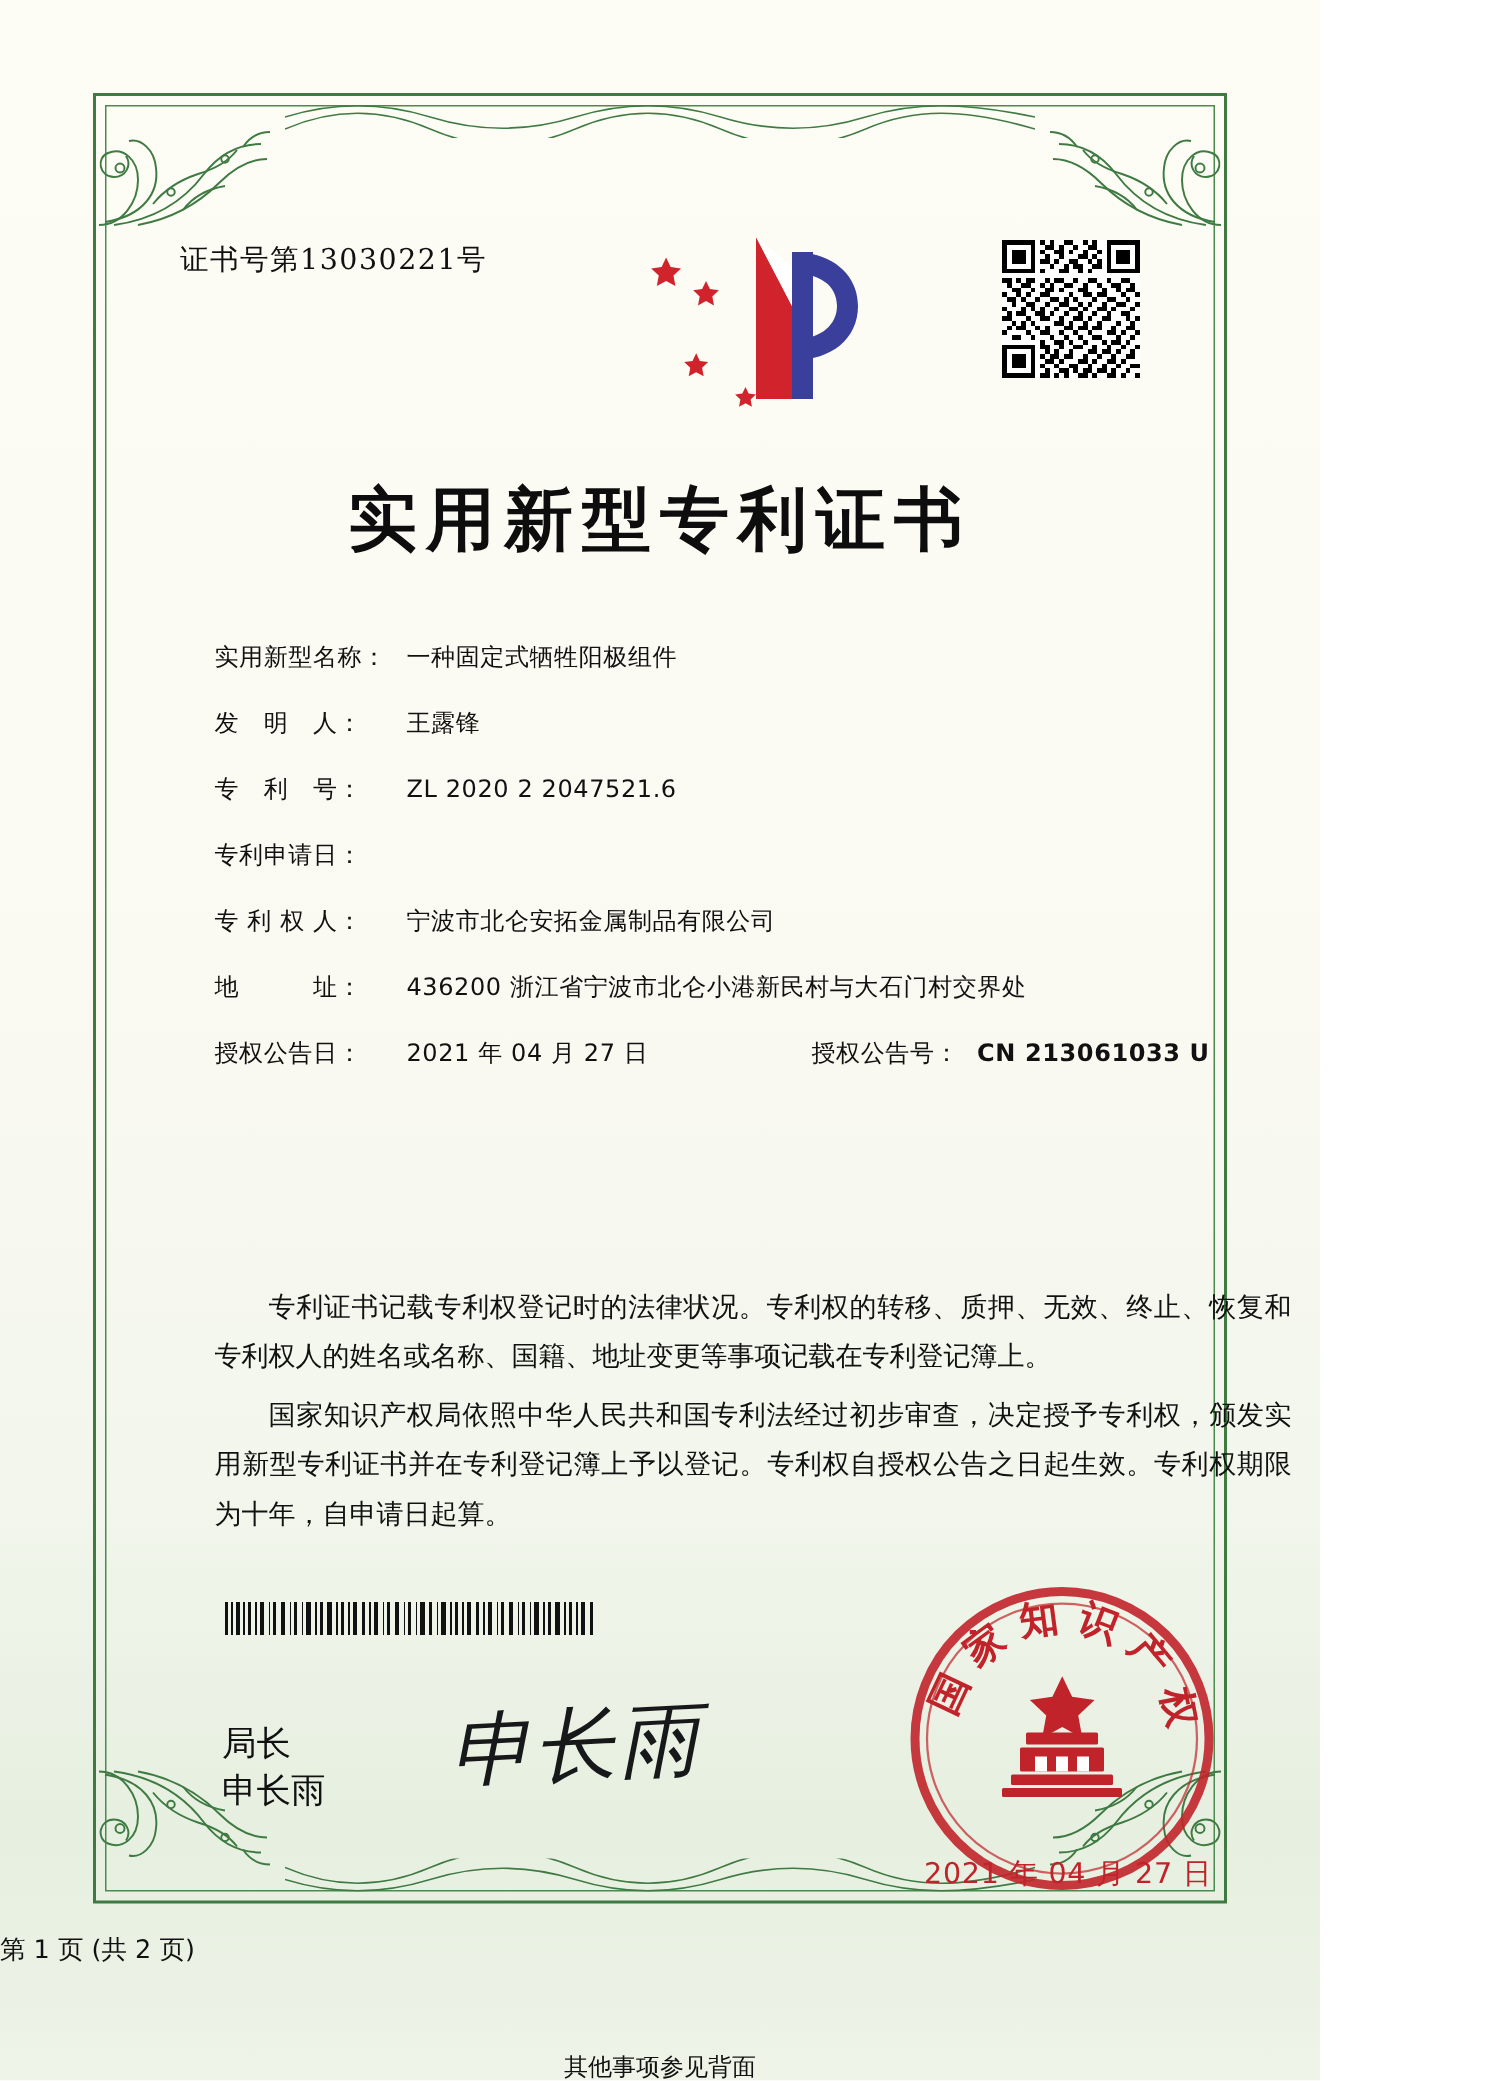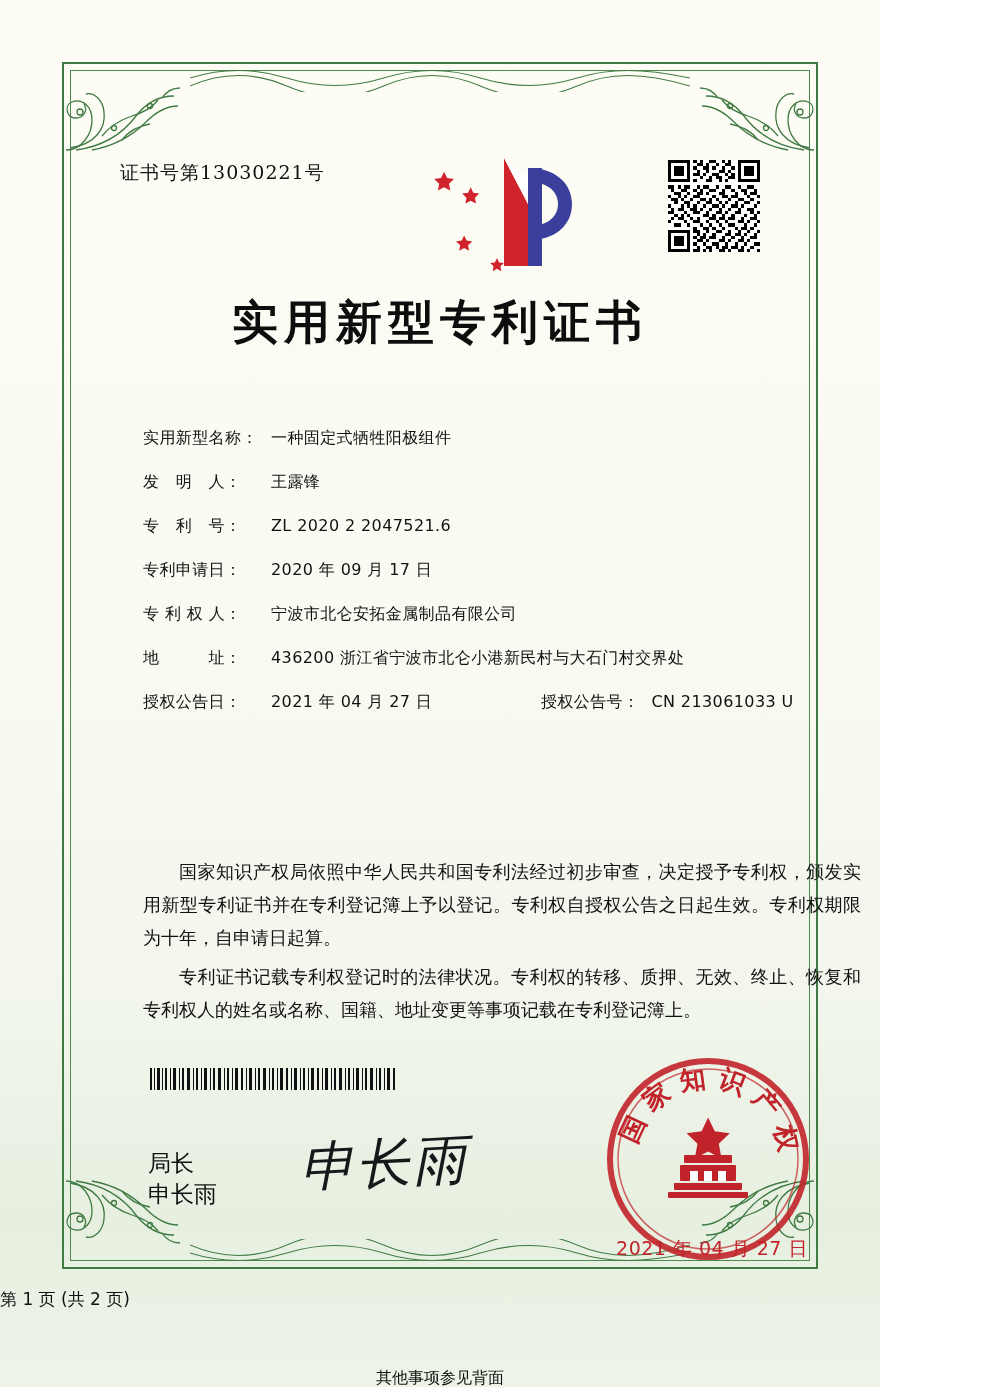--- a/index.html
+++ b/index.html
@@ -81,21 +81,21 @@
     top: 160px;
     width: 92px;
     height: 92px;
   }
   .qr svg { display:block; }
 
   .title {
     position: absolute;
     left: 0;
     right: 0;
-    top: 292px;
+    top: 316px;
     text-align: center;
     font-size: 46px;
     font-weight: bold;
     letter-spacing: 6px;
     color: #0d0d0d;
     font-family: "DejaVu Sans", "Liberation Sans", sans-serif;
   }
 
   
   .fields {
@@ -125,20 +125,21 @@
   .field-row.two-col .field-value { flex: 0 0 auto; width: 270px; }
   .field-row .field-label2 {
     flex: 0 0 auto;
     margin-left: 0;
     letter-spacing: 0.4px;
   }
   .field-row .field-value2 {
     flex: 1 1 auto;
     margin-left: 12px;
     letter-spacing: 0.4px;
+    font-weight: bold;
   }
 
   
   .paras {
     position: absolute;
     left: 143px;
     top: 855px;
     width: 718px;
     font-size: 18px;
     line-height: 33px;
@@ -553,41 +554,40 @@
     <div class="field-row">
       <span class="field-label">发　明　人：</span>
       <span class="field-value">王露锋</span>
     </div>
     <div class="field-row">
       <span class="field-label">专　利　号：</span>
       <span class="field-value">ZL 2020 2 2047521.6</span>
     </div>
     <div class="field-row">
       <span class="field-label">专利申请日：</span>
-      <span class="field-value">2020 年 09 月 17 日</span>
     </div>
     <div class="field-row">
       <span class="field-label">专 利 权 人：</span>
       <span class="field-value">宁波市北仑安拓金属制品有限公司</span>
     </div>
     <div class="field-row">
       <span class="field-label">地　　　址：</span>
       <span class="field-value">436200 浙江省宁波市北仑小港新民村与大石门村交界处</span>
     </div>
     <div class="field-row two-col">
       <span class="field-label">授权公告日：</span>
       <span class="field-value">2021 年 04 月 27 日</span>
       <span class="field-label2">授权公告号：</span>
       <span class="field-value2">CN 213061033 U</span>
     </div>
   </div>
 
   <div class="paras">
+    <p>专利证书记载专利权登记时的法律状况。专利权的转移、质押、无效、终止、恢复和专利权人的姓名或名称、国籍、地址变更等事项记载在专利登记簿上。</p>
     <p>国家知识产权局依照中华人民共和国专利法经过初步审查，决定授予专利权，颁发实用新型专利证书并在专利登记簿上予以登记。专利权自授权公告之日起生效。专利权期限为十年，自申请日起算。</p>
-    <p>专利证书记载专利权登记时的法律状况。专利权的转移、质押、无效、终止、恢复和专利权人的姓名或名称、国籍、地址变更等事项记载在专利登记簿上。</p>
   </div>
 
   <div class="barcode">
     <svg viewBox="0 0 248 22" preserveAspectRatio="none" shape-rendering="crispEdges">
       <g fill="#111">
         <rect x="0" y="0" width="2" height="22"></rect>
           <rect x="4" y="0" width="1" height="22"></rect>
         <rect x="7" y="0" width="3" height="22"></rect>
           <rect x="12" y="0" width="1" height="22"></rect>
         <rect x="15" y="0" width="2" height="22"></rect>

